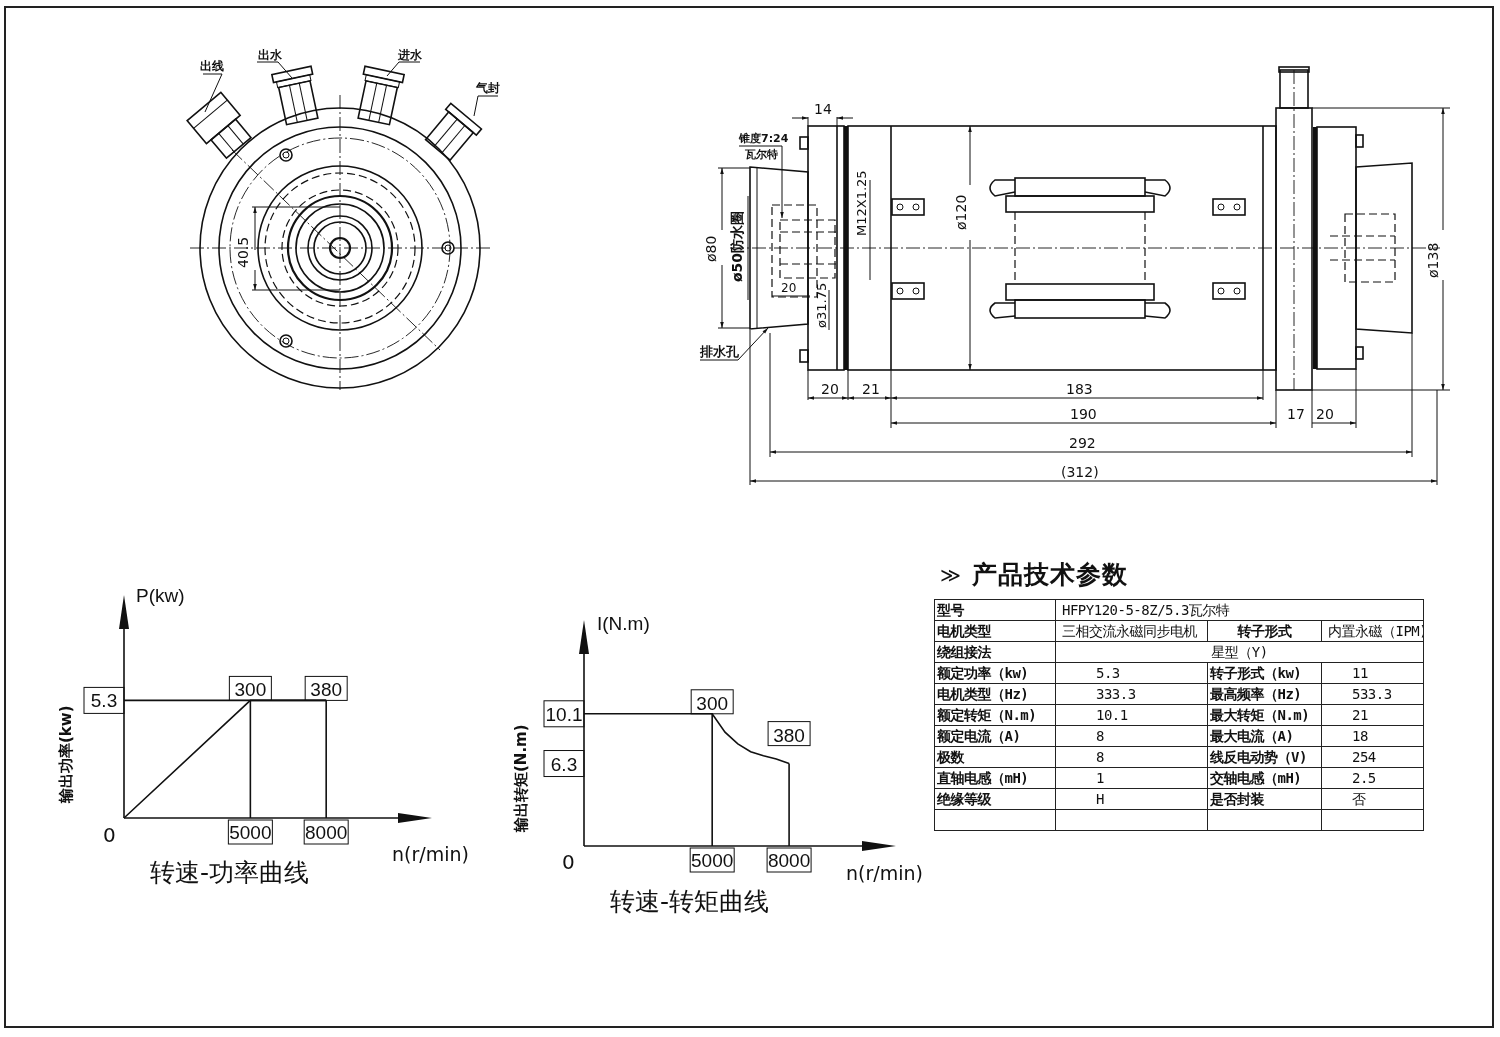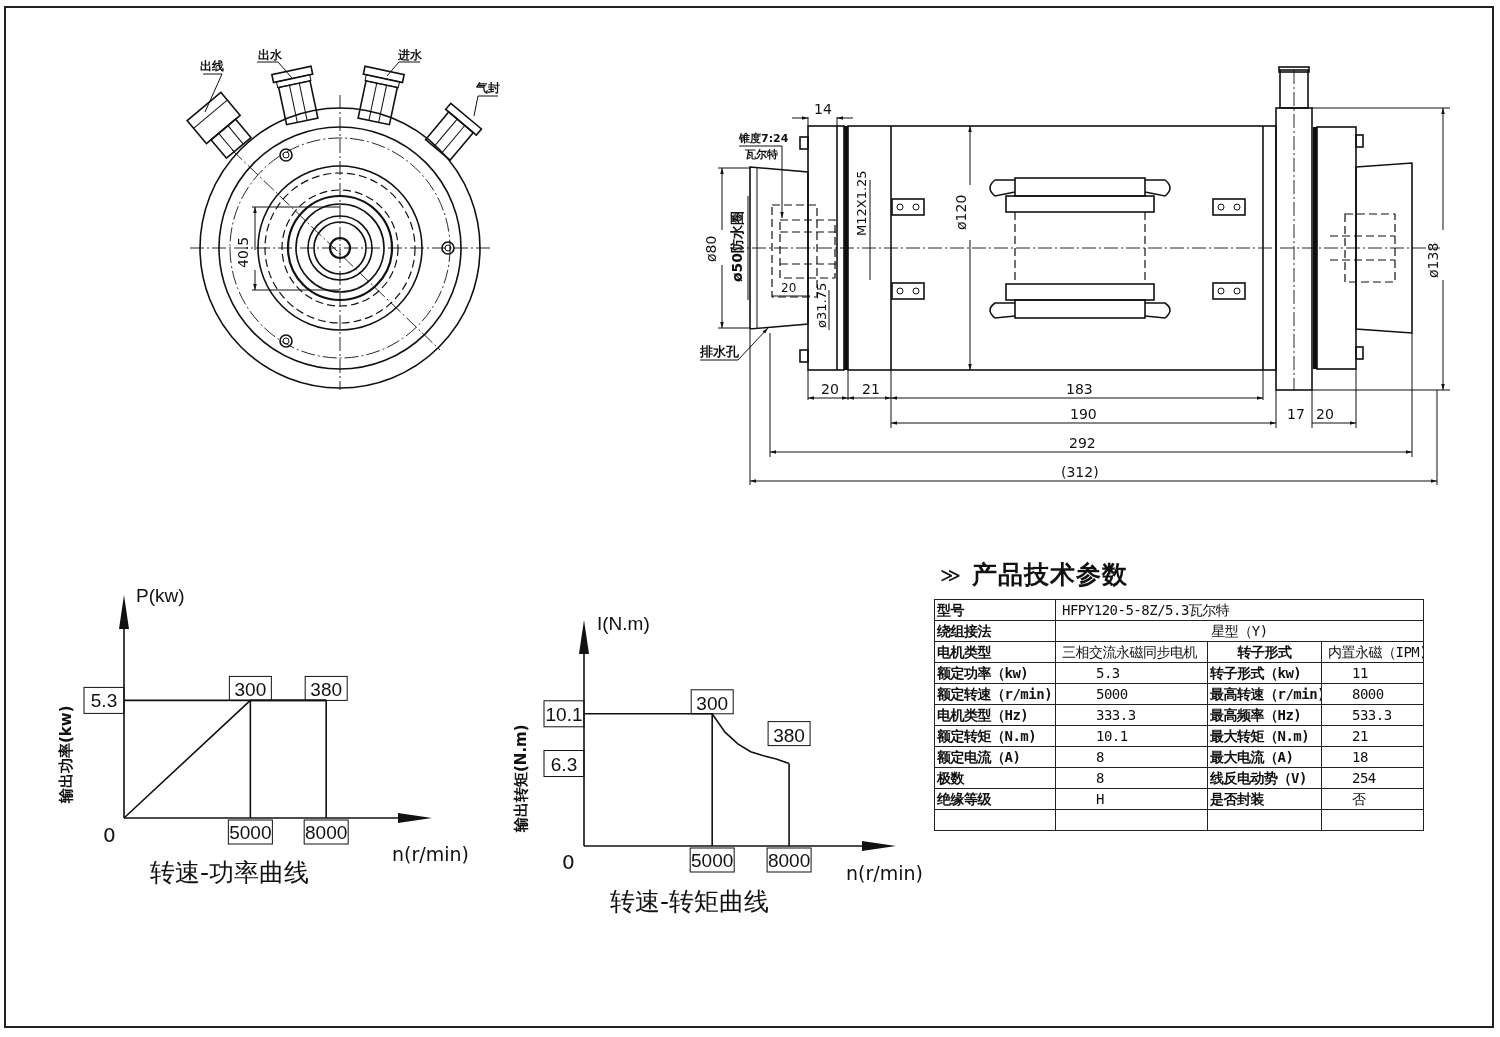--- a/index.html
+++ b/index.html
@@ -330,42 +330,36 @@
       <col style="width:152px">
       <col style="width:114px">
       <col style="width:102px">
   </colgroup>
   <tbody id="spec-body">
       <tr>
         <td>型号</td>
         <td class="model" colspan="3">HFPY120-5-8Z/5.3瓦尔特</td>
       </tr>
       <tr>
-        <td>绕组接法</td>
-        <td class="center" colspan="3">星型（Y)</td>
-      </tr>
-      <tr>
         <td>电机类型</td>
         <td class="model">三相交流永磁同步电机</td>
         <td class="center lbl2">转子形式</td>
         <td class="model">内置永磁（IPM)</td>
       </tr>
       <tr>
+        <td>绕组接法</td>
+        <td class="center" colspan="3">星型（Y)</td>
+      </tr>
+      <tr>
         <td>额定功率（kw)</td>
         <td class="val">5.3</td>
         <td class="lbl2">转子形式（kw)</td>
         <td class="val2">11</td>
       </tr>
       <tr>
-        <td>额定转速（r/min)</td>
-        <td class="val">5000</td>
-        <td class="lbl2">最高转速（r/min)</td>
-        <td class="val2">8000</td>
-      </tr>
-      <tr>
         <td>电机类型（Hz)</td>
         <td class="val">333.3</td>
         <td class="lbl2">最高频率（Hz)</td>
         <td class="val2">533.3</td>
       </tr>
       <tr>
         <td>额定转矩（N.m)</td>
         <td class="val">10.1</td>
         <td class="lbl2">最大转矩（N.m)</td>
         <td class="val2">21</td>
@@ -376,20 +370,26 @@
         <td class="lbl2">最大电流（A)</td>
         <td class="val2">18</td>
       </tr>
       <tr>
         <td>极数</td>
         <td class="val">8</td>
         <td class="lbl2">线反电动势（V)</td>
         <td class="val2">254</td>
       </tr>
       <tr>
+        <td>直轴电感（mH)</td>
+        <td class="val">1</td>
+        <td class="lbl2">交轴电感（mH)</td>
+        <td class="val2">2.5</td>
+      </tr>
+      <tr>
         <td>绝缘等级</td>
         <td class="val">H</td>
         <td class="lbl2">是否封装</td>
         <td class="val2">否</td>
       </tr>
       <tr>
         <td></td>
         <td class="val"></td>
         <td class="lbl2"></td>
         <td class="val2"></td>

